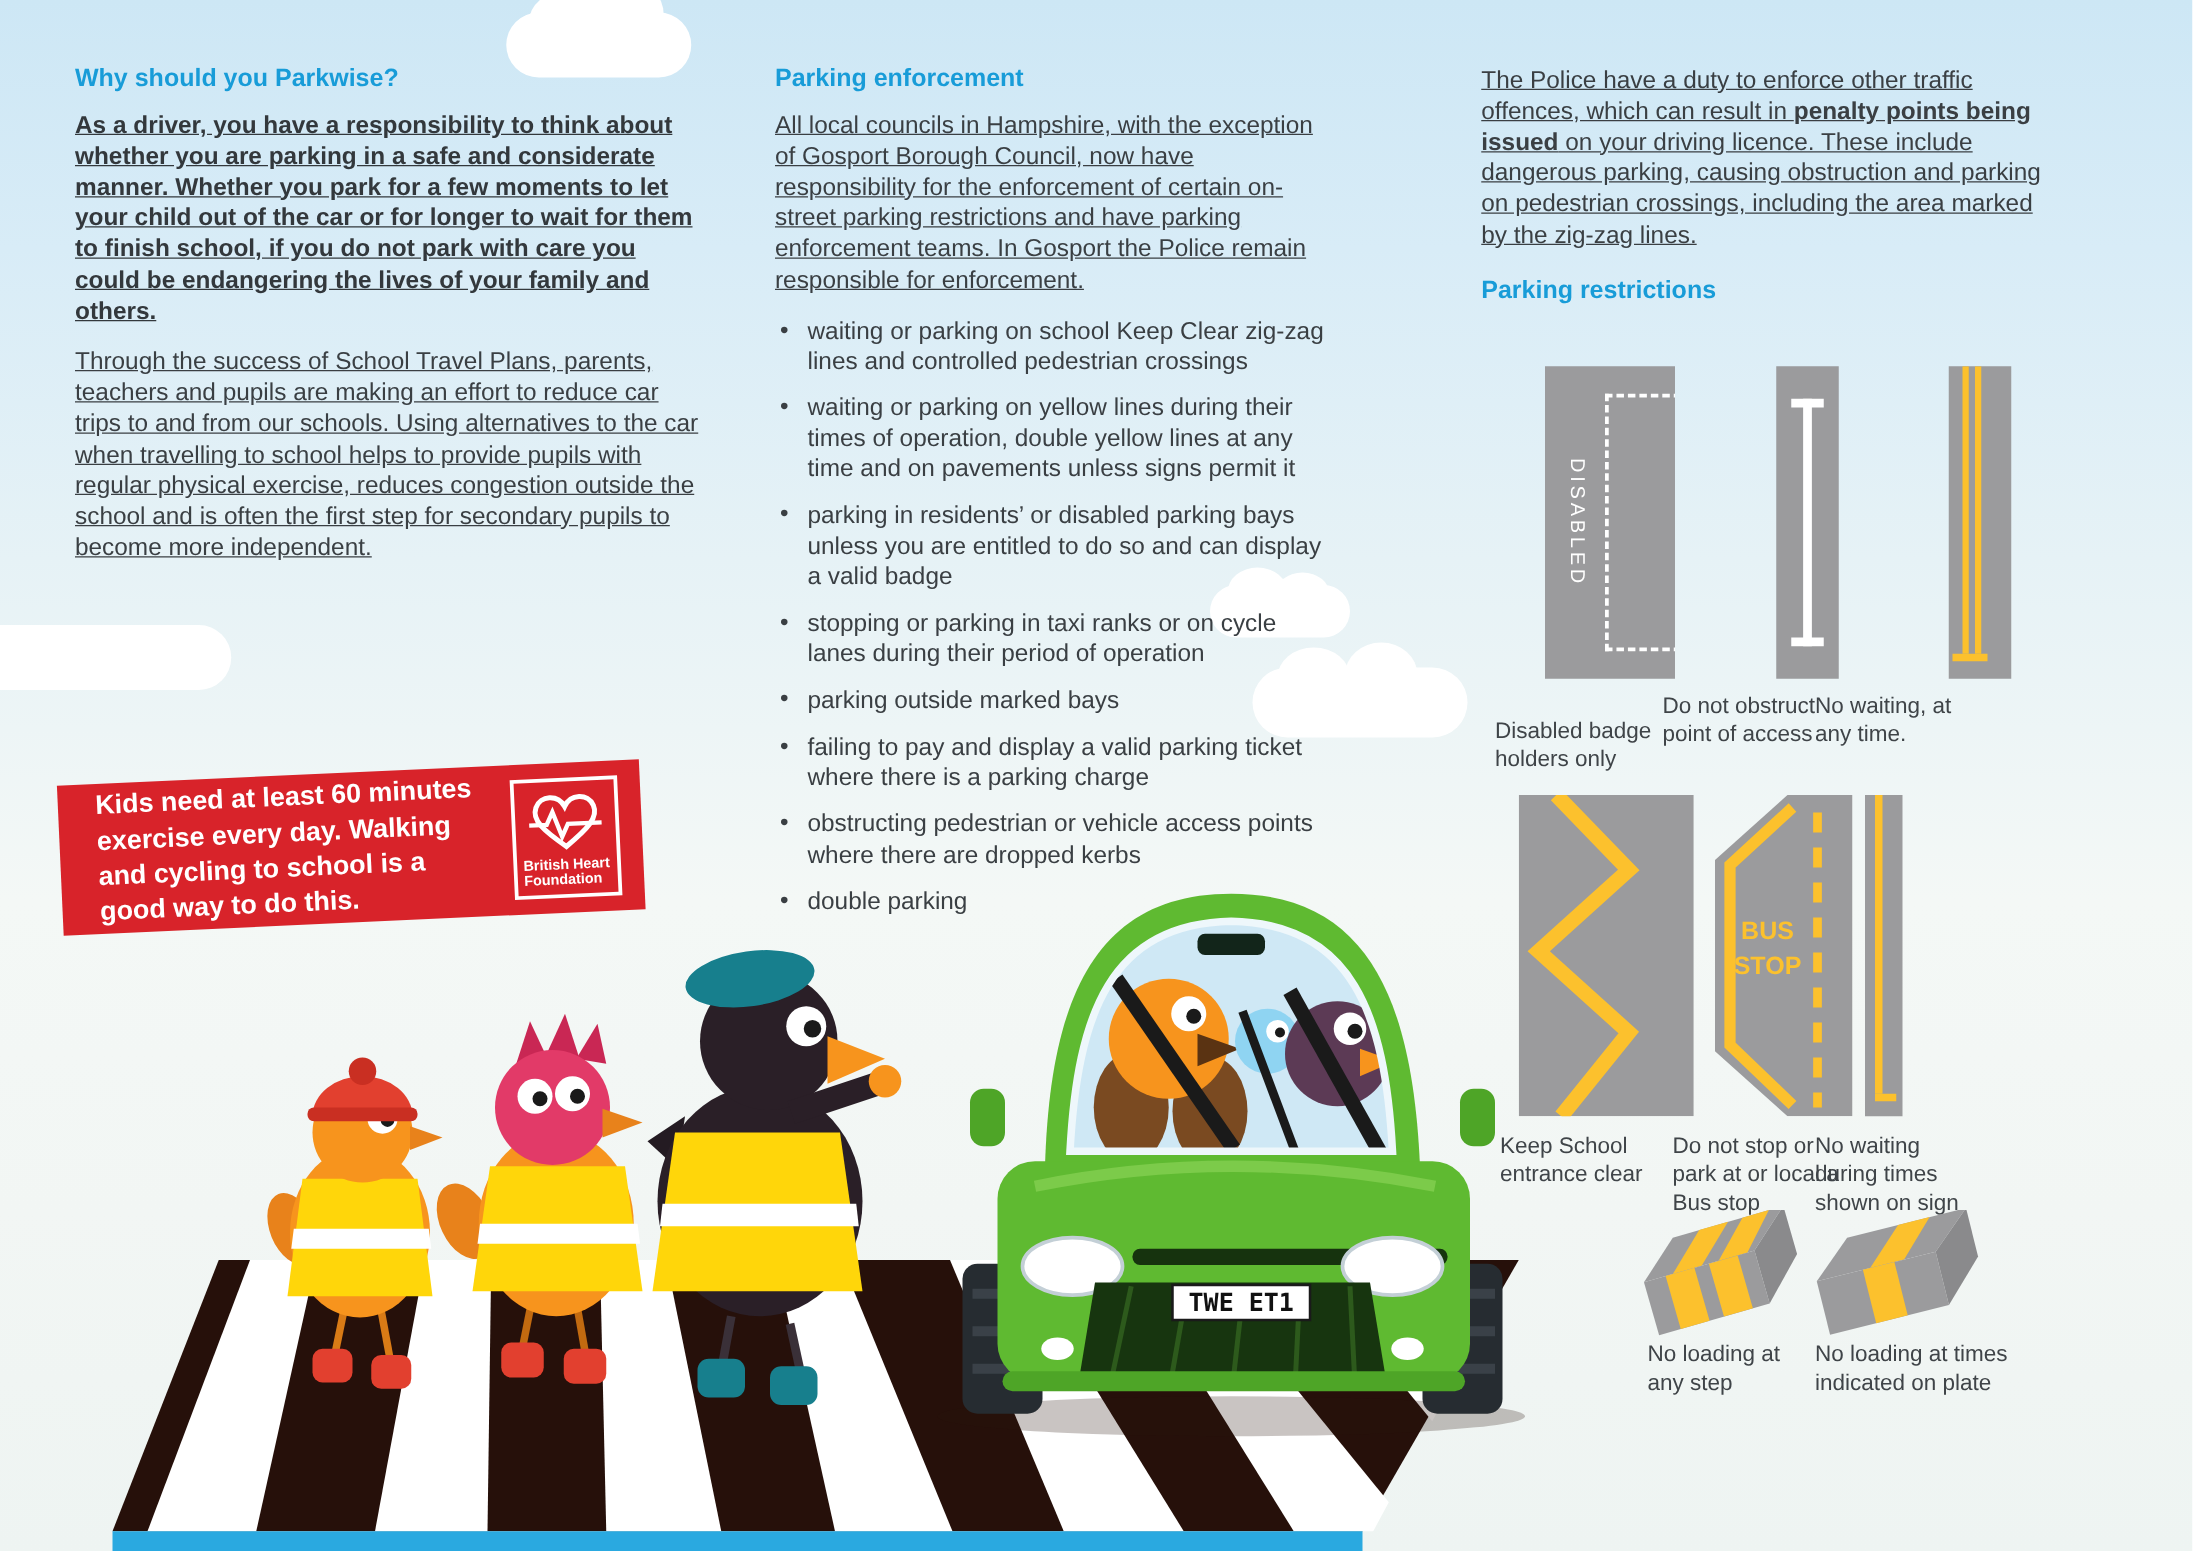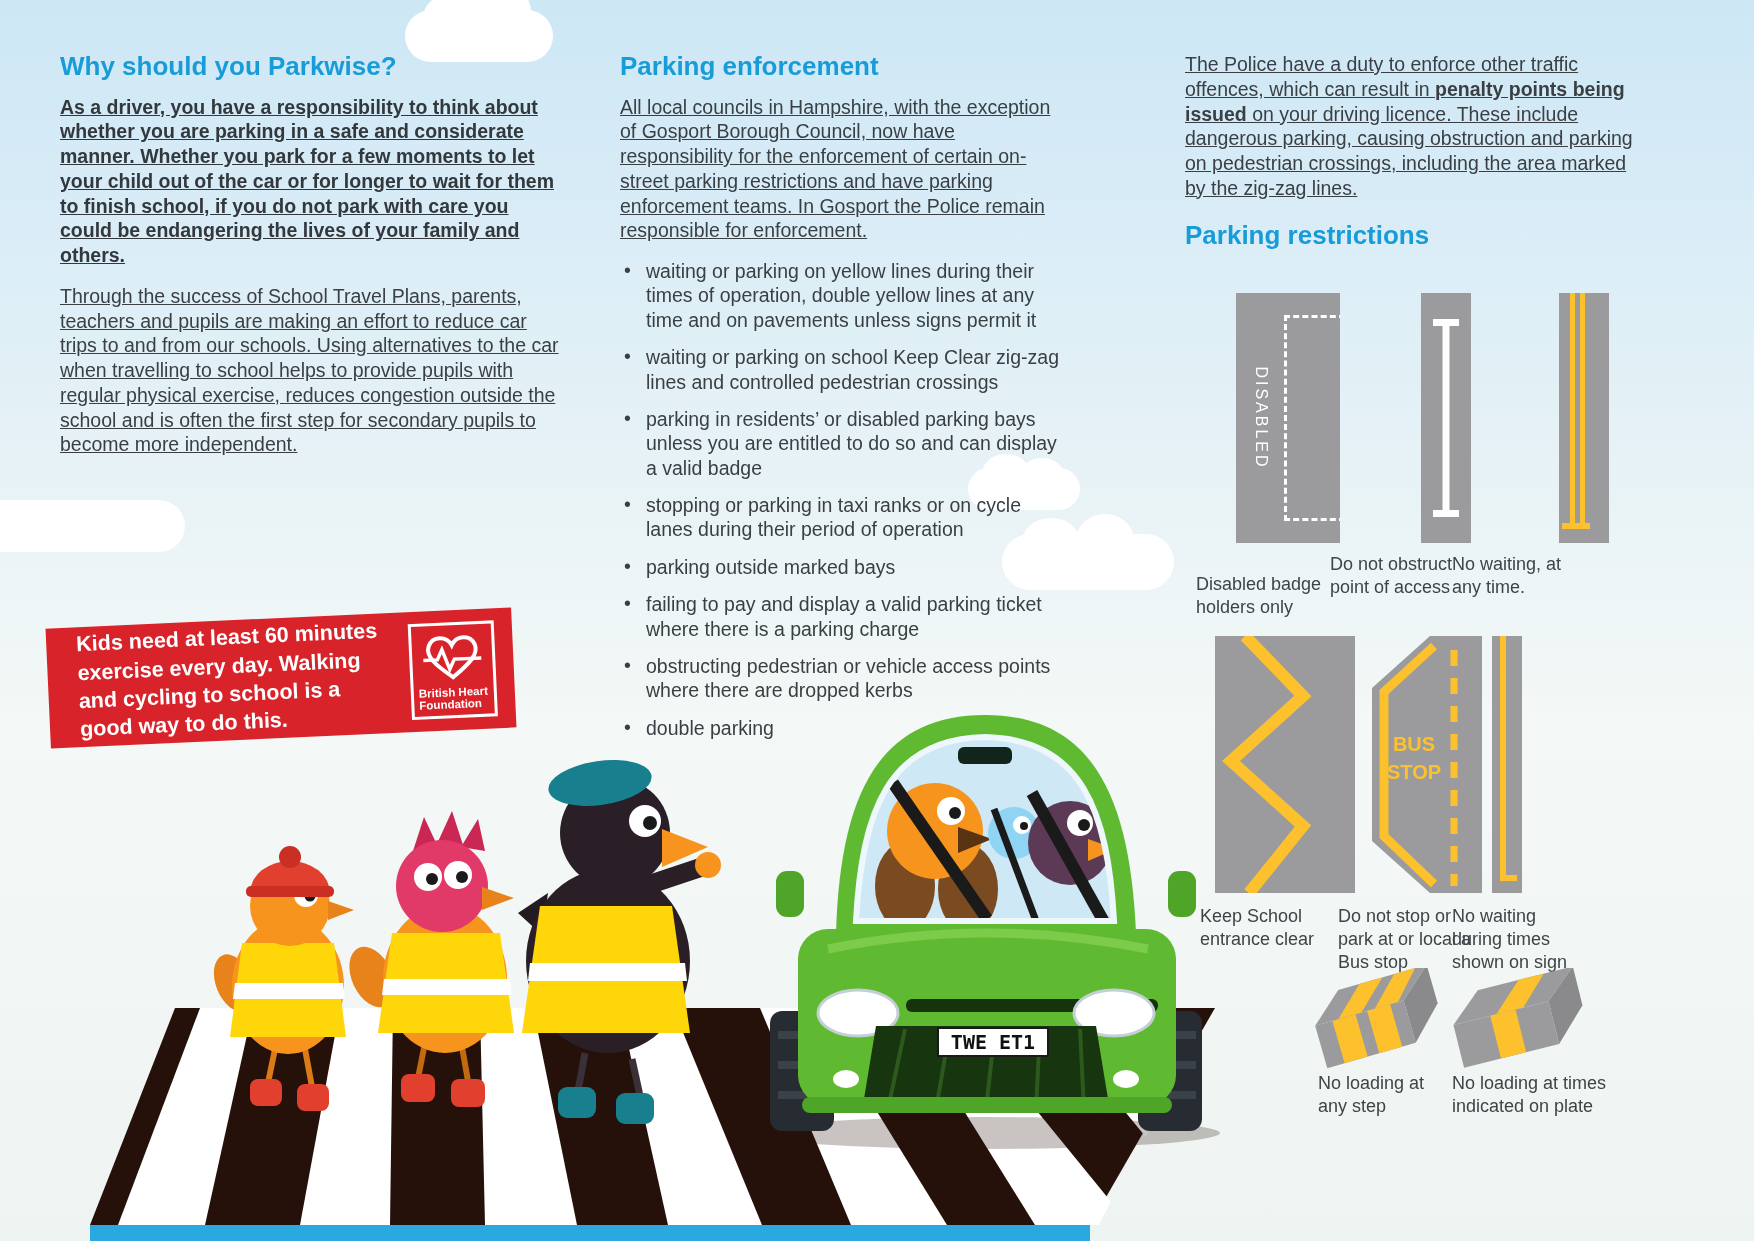--- a/index.html
+++ b/index.html
@@ -3,21 +3,21 @@
 <meta charset="utf-8">
 <style>
   html,body{margin:0;padding:0;}
   body{font-family:"Liberation Sans",sans-serif;}
   .page{position:relative;width:1754px;height:1241px;overflow:hidden;
     background:linear-gradient(180deg,#cde7f5 0%,#d8ecf7 16%,#e6f2f6 36%,#f4f8f6 58%,#f2f6f4 78%,#eef4f2 100%);}
   .cloud{position:absolute;background:#fff;border-radius:60px;}
   .cloud .bump{position:absolute;background:#fff;border-radius:50%;}
 
   .col{position:absolute;color:#3a3f43;font-size:19.5px;line-height:1.27;}
-  .col h2{margin:0 0 14px 0;font-size:26px;line-height:1.1;color:#189cd8;font-weight:bold;}
+  .col h2{margin:0 0 14px 0;font-size:20px;line-height:1.1;color:#189cd8;font-weight:bold;}
   .col p{margin:0 0 16px 0;text-decoration:underline;}
   .col p.bold{font-weight:bold;color:#33383c;}
   .col .lead{font-weight:bold;color:#33383c;margin-bottom:12px;}
   ul.bullets{list-style:none;margin:0;padding:0;}
   ul.bullets li{position:relative;padding-left:26px;margin-bottom:13px;line-height:1.25;}
   ul.bullets li::before{content:"•";position:absolute;left:4px;top:-1px;}
 
   .banner{position:absolute;left:48px;top:618px;width:466px;height:120px;background:#d8232a;
     transform:rotate(-2.6deg);display:flex;align-items:center;padding:10px 18px 10px 30px;box-sizing:border-box;}
   .banner-text{width:320px;color:#fff;font-weight:bold;font-size:21.5px;line-height:1.32;}
@@ -207,22 +207,22 @@
       <div>British Heart</div>
       <div>Foundation</div>
     </div>
   </div>
 </div>
 
 <div class="col" style="left:620px;top:52px;width:450px;">
   <h2>Parking enforcement</h2>
   <p>All local councils in Hampshire, with the exception of Gosport Borough Council, now have responsibility for the enforcement of certain on-street parking restrictions and have parking enforcement teams. In Gosport the Police remain responsible for enforcement.</p>
   <ul class="bullets">
+    <li>waiting or parking on school Keep Clear zig-zag lines and controlled pedestrian crossings</li>
     <li>waiting or parking on yellow lines during their times of operation, double yellow lines at any time and on pavements unless signs permit it</li>
-    <li>waiting or parking on school Keep Clear zig-zag lines and controlled pedestrian crossings</li>
     <li>parking in residents’ or disabled parking bays unless you are entitled to do so and can display a valid badge</li>
     <li>stopping or parking in taxi ranks or on cycle lanes during their period of operation</li>
     <li>parking outside marked bays</li>
     <li>failing to pay and display a valid parking ticket where there is a parking charge</li>
     <li>obstructing pedestrian or vehicle access points where there are dropped kerbs</li>
     <li>double parking</li>
   </ul>
 </div>
 
 <div class="col" style="left:1185px;top:52px;width:460px;">

